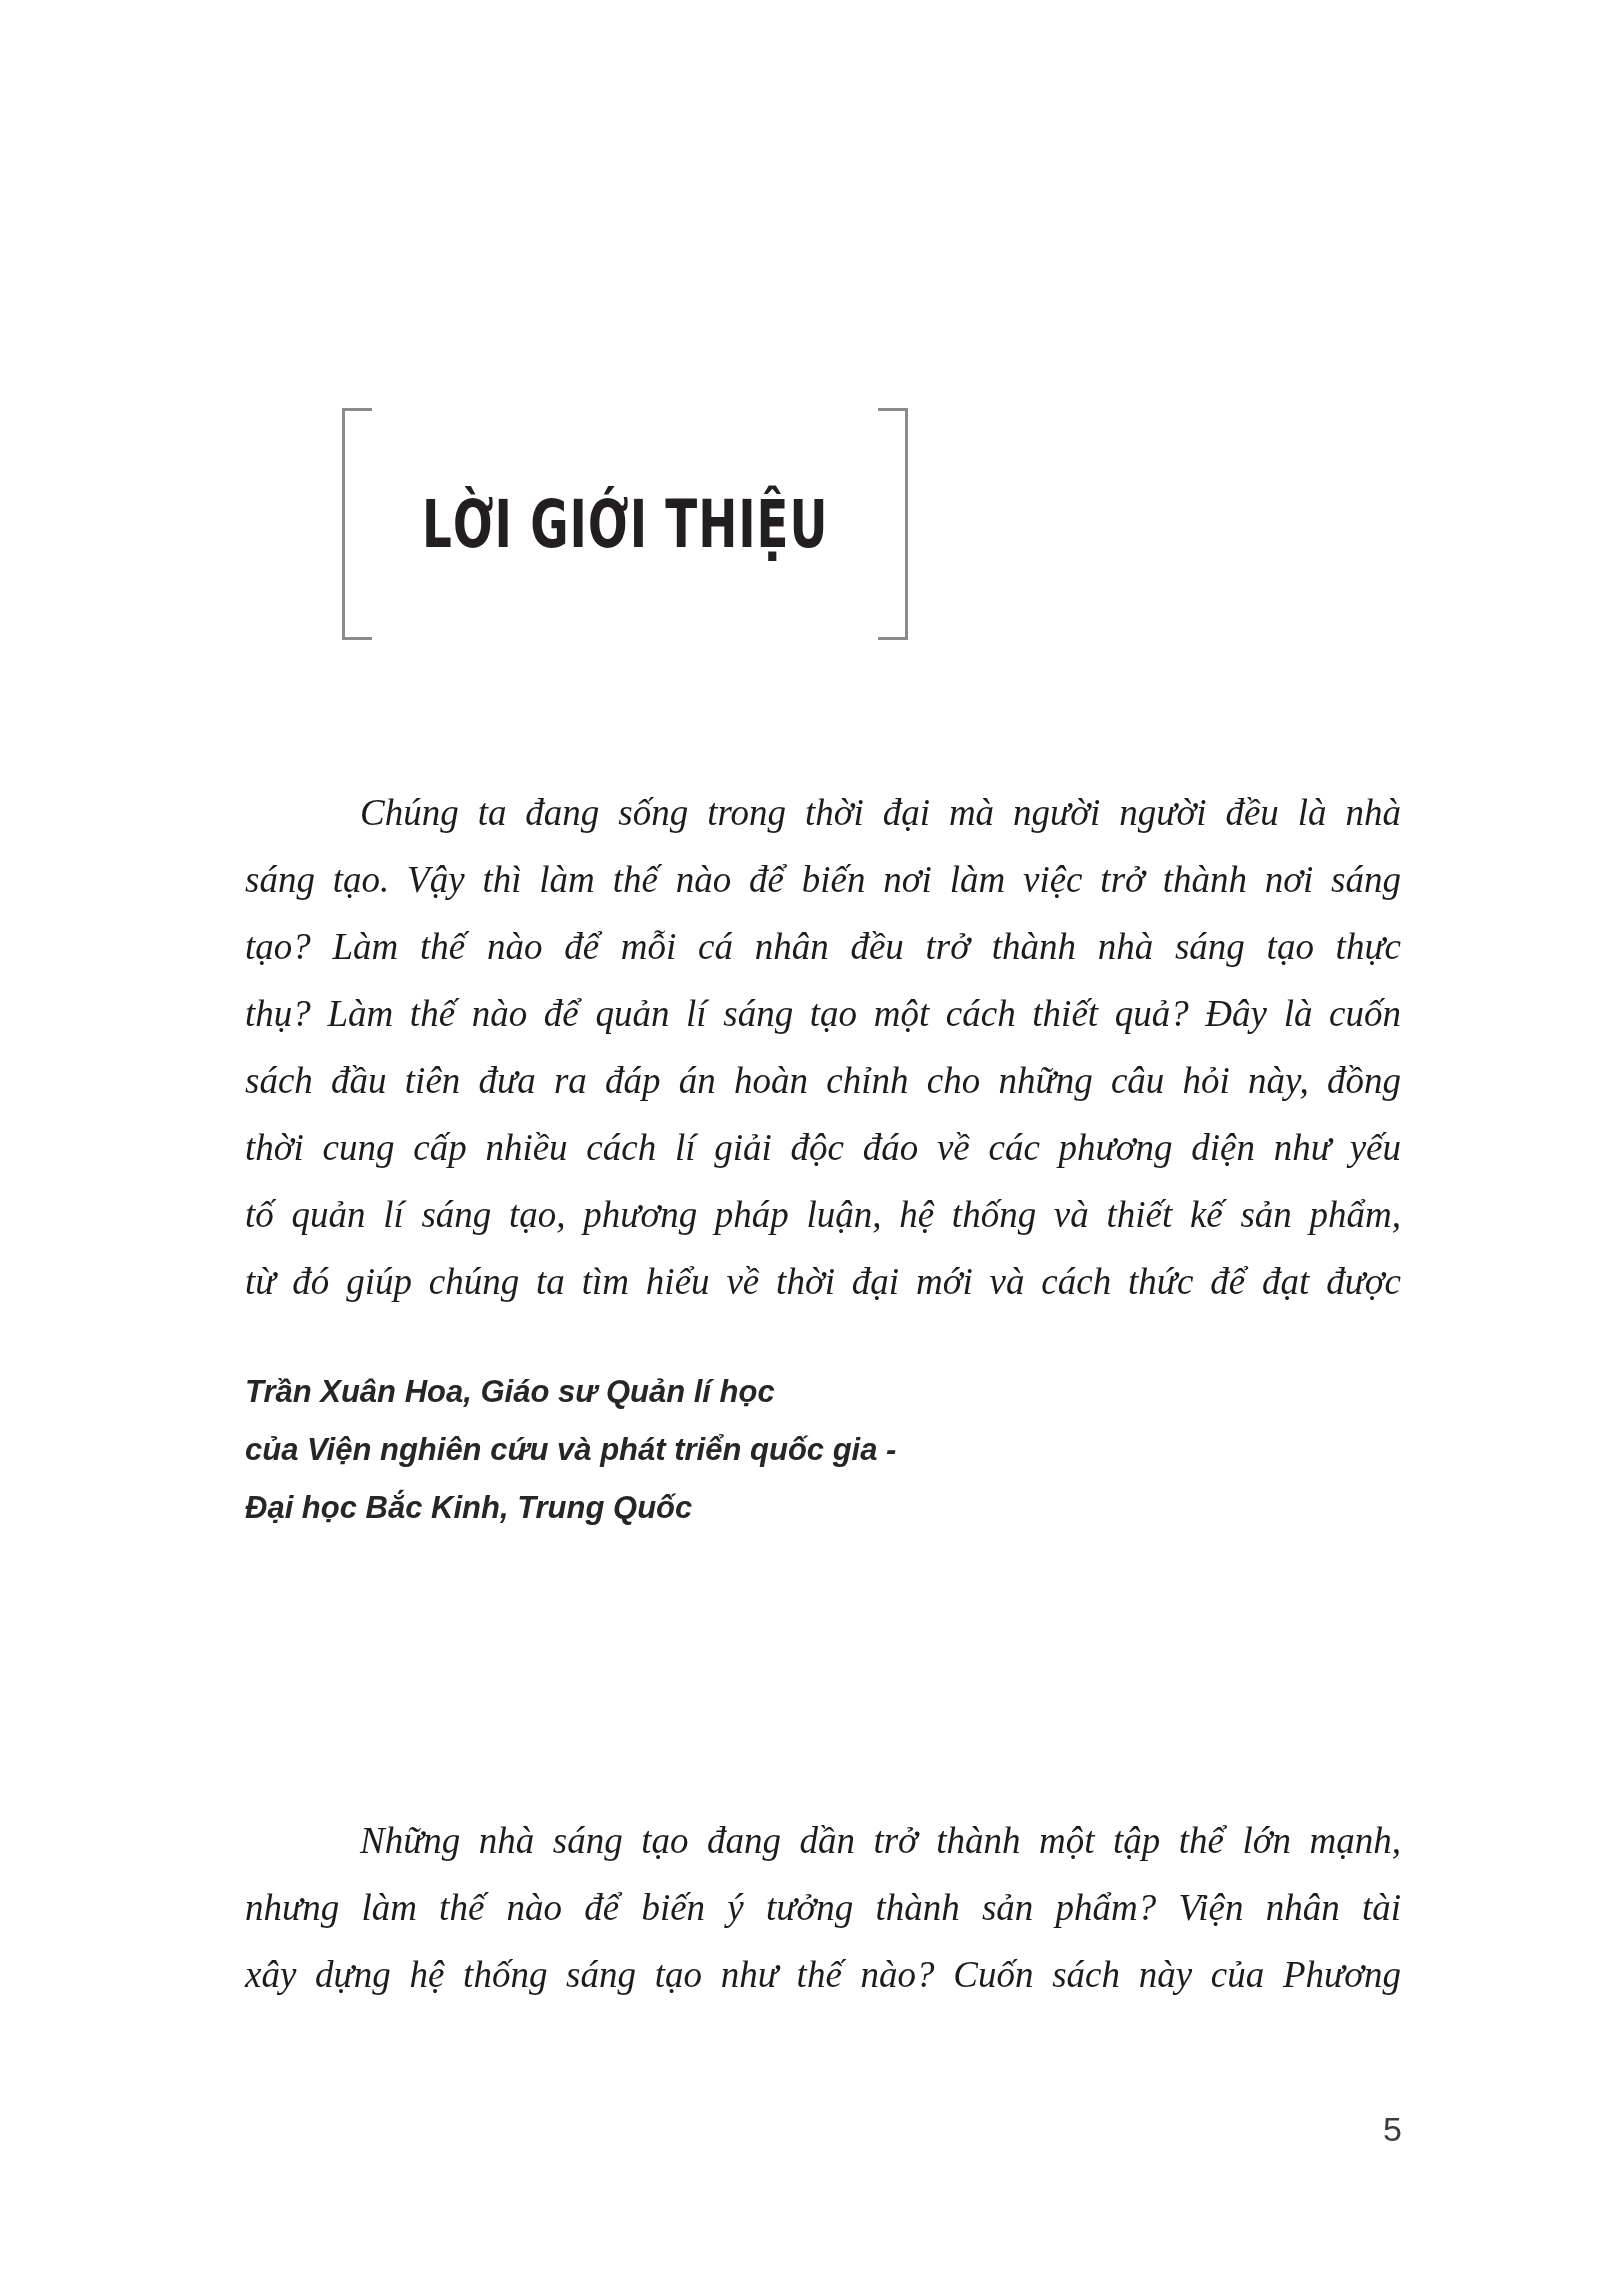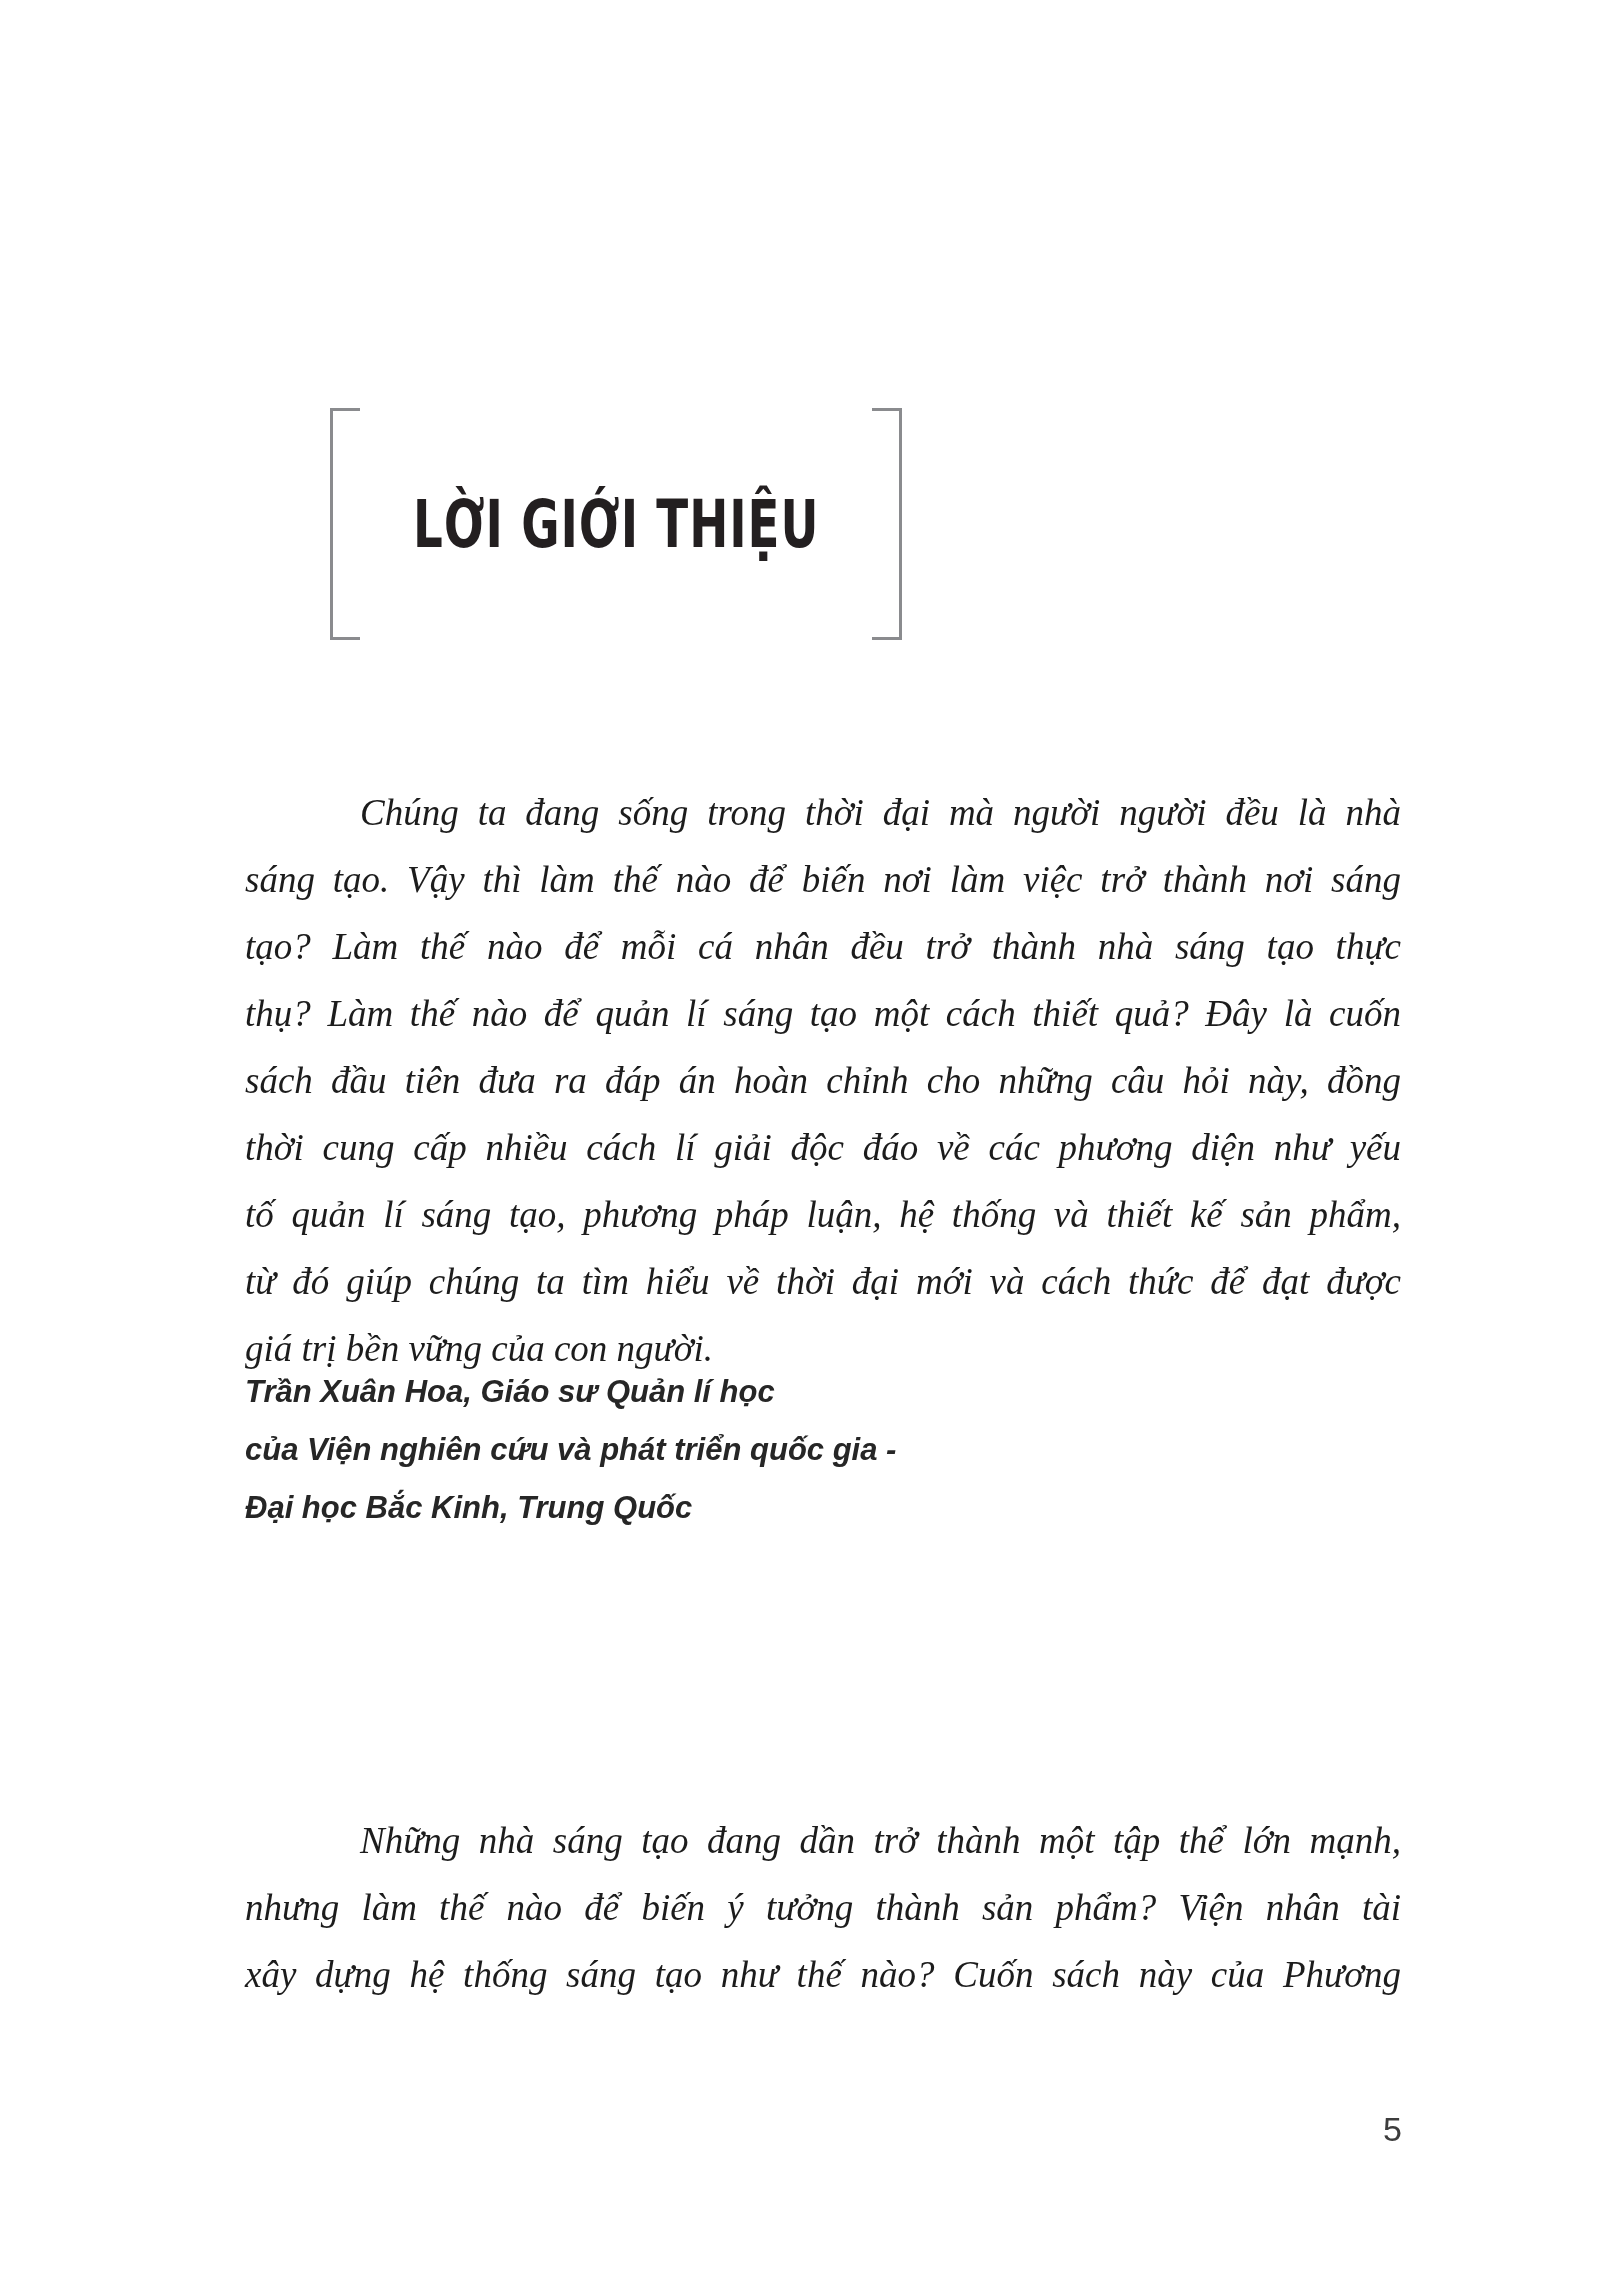--- a/index.html
+++ b/index.html
@@ -7,22 +7,22 @@
     position:relative;
     width:1623px;height:2295px;
     background:#ffffff;
     overflow:hidden;
     font-family:"Liberation Serif", serif;
   }
 
   
   .title-block{
     position:absolute;
-    left:330px;top:408px;
-    width:566px;height:232px;padding-left:6px;
+    left:342px;top:408px;
+    width:566px;height:232px;
   }
   .bracket{
     position:absolute;top:0;bottom:0;width:30px;
     box-sizing:border-box;
   }
   .bracket.left{
     left:0;
     border-left:3.3px solid #8a8b8e;
     border-top:3.3px solid #8a8b8e;
     border-bottom:3.3px solid #8a8b8e;
@@ -111,21 +111,20 @@
 
   <div id="intro" class="bodycol para">
     <div class="line indent">Chúng ta đang sống trong thời đại mà người người đều là nhà</div>
     <div class="line">sáng tạo. Vậy thì làm thế nào để biến nơi làm việc trở thành nơi sáng</div>
     <div class="line">tạo? Làm thế nào để mỗi cá nhân đều trở thành nhà sáng tạo thực</div>
     <div class="line">thụ? Làm thế nào để quản lí sáng tạo một cách thiết quả? Đây là cuốn</div>
     <div class="line">sách đầu tiên đưa ra đáp án hoàn chỉnh cho những câu hỏi này, đồng</div>
     <div class="line">thời cung cấp nhiều cách lí giải độc đáo về các phương diện như yếu</div>
     <div class="line">tố quản lí sáng tạo, phương pháp luận, hệ thống và thiết kế sản phẩm,</div>
     <div class="line">từ đó giúp chúng ta tìm hiểu về thời đại mới và cách thức để đạt được</div>
-    <div class="line noj">giá trị bền vững của con người.</div>
   </div>
 
   <div id="attribution" class="bodycol">
     <div>Trần Xuân Hoa, Giáo sư Quản lí học</div>
     <div>của Viện nghiên cứu và phát triển quốc gia -</div>
     <div>Đại học Bắc Kinh, Trung Quốc</div>
   </div>
 
   <div id="para2" class="bodycol para">
     <div class="line indent">Những nhà sáng tạo đang dần trở thành một tập thể lớn mạnh,</div>

